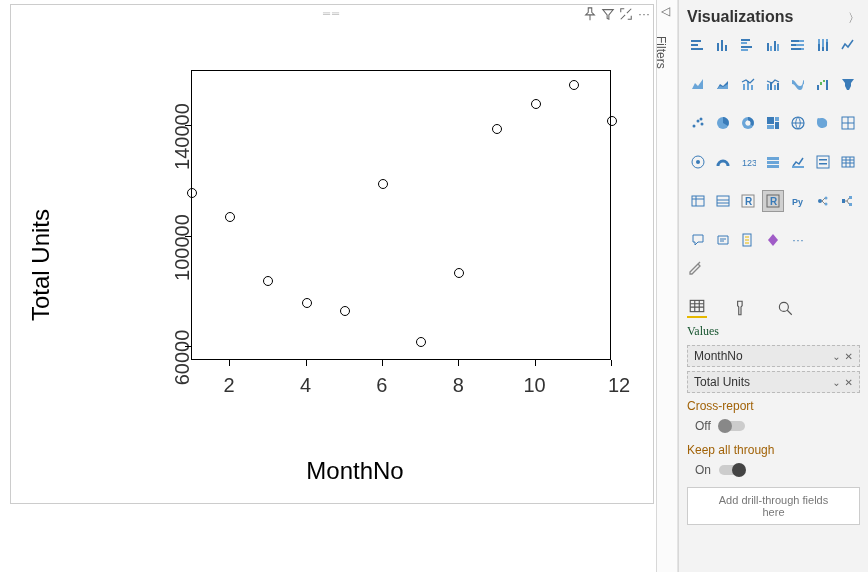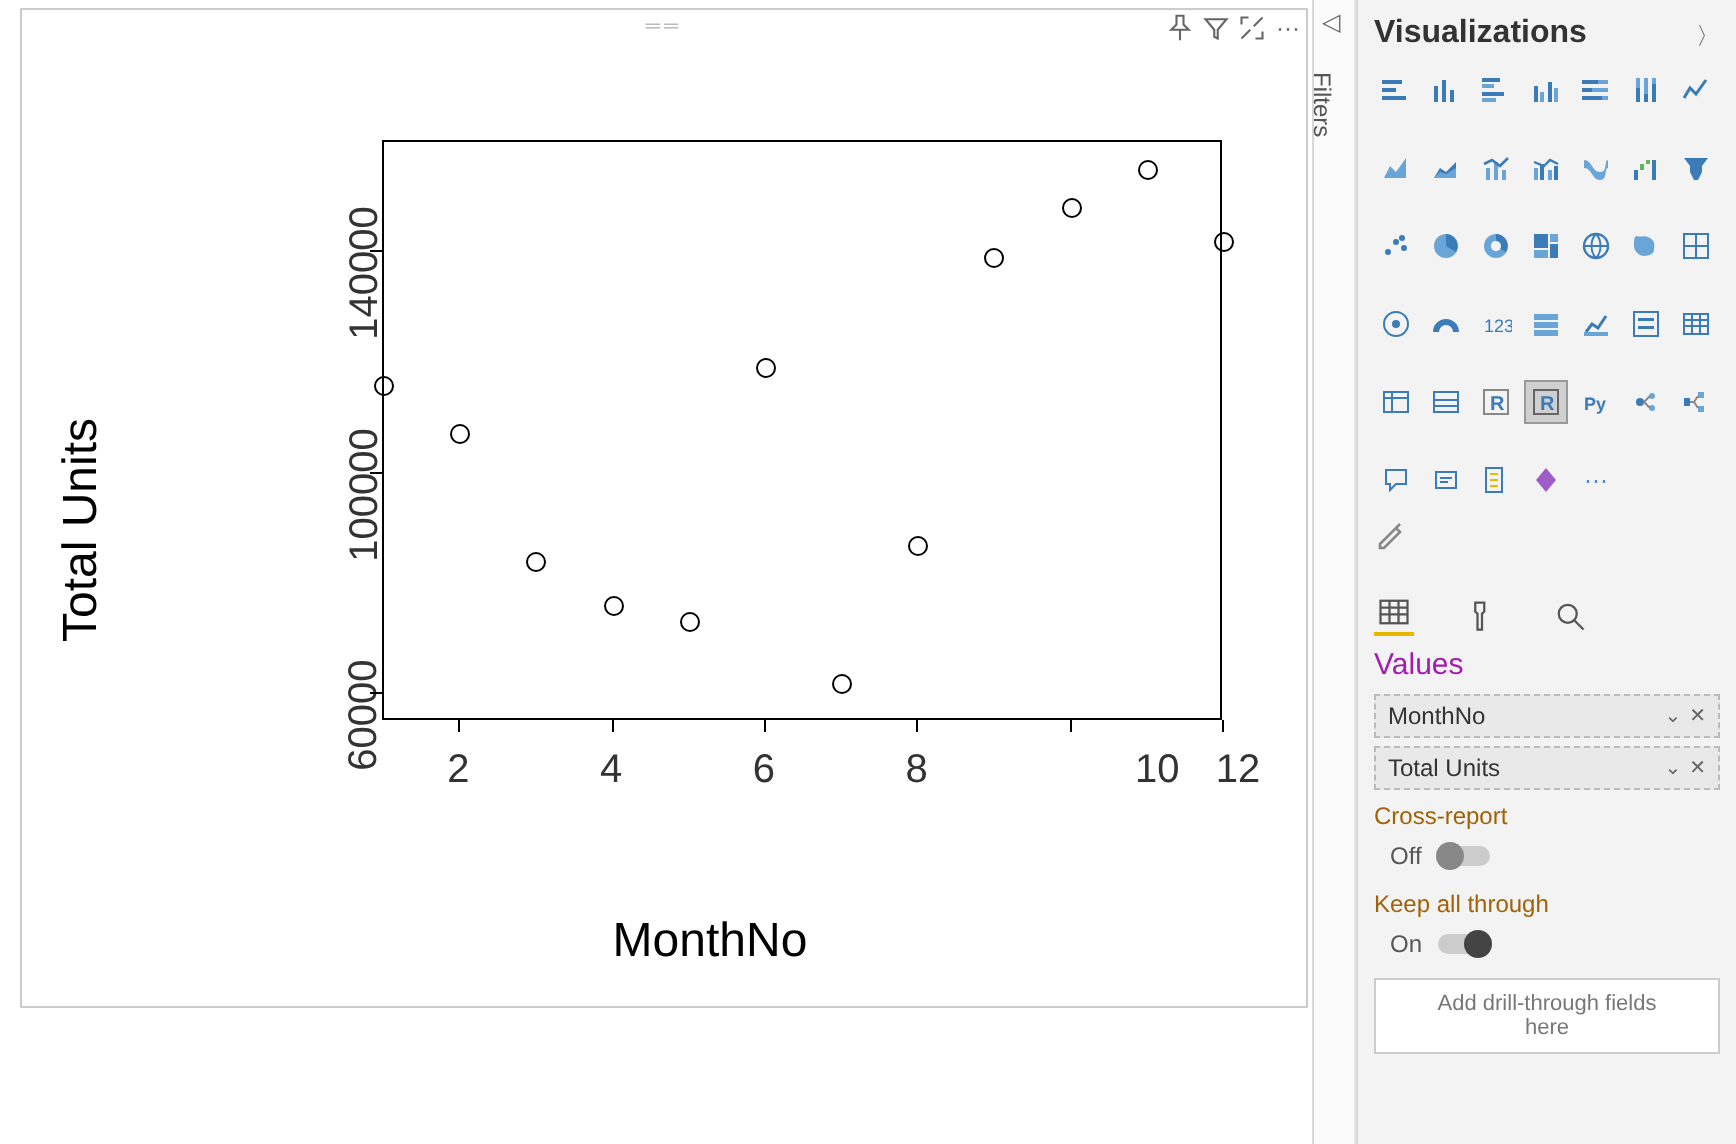--- a/index.html
+++ b/index.html
@@ -97,21 +97,21 @@
   .vicon {
     width:22px; height:22px; display:flex; align-items:center; justify-content:center;
     font-size:12px; color:#3a7bb8; background:#fff0; cursor:pointer;
     border:1px solid transparent;
   }
   .vicon.sel { background:#d0d0d0; border:1px solid #999;}
   .vicon svg { width:16px;height:16px; }
   .fmt-row { display:flex; gap:24px; align-items:center; margin:12px 0 6px; padding-top:8px;}
   .fmt-ic { width:20px;height:20px; display:flex;align-items:center;justify-content:center; cursor:pointer; color:#555;}
   .fmt-ic.sel { border-bottom:2px solid #e6b800; padding-bottom:2px;}
-  .section-label { font-size:15px; color:#a21caf; margin:4px 0 6px;}
+  .section-label { font-size:12px; color:#14532d; margin:4px 0 6px;font-family:Liberation Serif, serif;}
   .field-well {
     background:#e9e9e9; border:1px dashed #bbb; font-size:12px; color:#333;
     padding:3px 6px; display:flex; justify-content:space-between; align-items:center;
     margin-bottom:4px; cursor:pointer;
   }
   .field-well .caret { color:#666; font-size:10px; display:flex; gap:4px;}
   .drill-h { font-size:14px; color:#444; margin:14px 0 8px;}
   .toggle-row { display:flex; align-items:center; gap:8px; font-size:12px; color:#555; margin:6px 0 10px 8px;}
   .toggle {
     position:relative; width:26px; height:10px; background:#ccc; border-radius:6px;
@@ -175,21 +175,21 @@
         </div>
       <div class="xticks">
           <span class="xtick-lab" style="left: 38.1818px;">2</span>
           <span class="xtmark" style="left: 38.1818px;"></span>
           <span class="xtick-lab" style="left: 114.545px;">4</span>
           <span class="xtmark" style="left: 114.545px;"></span>
           <span class="xtick-lab" style="left: 190.909px;">6</span>
           <span class="xtmark" style="left: 190.909px;"></span>
           <span class="xtick-lab" style="left: 267.273px;">8</span>
           <span class="xtmark" style="left: 267.273px;"></span>
-          <span class="xtick-lab" style="left: 343.636px; margin-left: 44px;">10</span>
+          <span class="xtick-lab" style="left: 343.636px;">10</span>
           <span class="xtmark" style="left: 343.636px;"></span>
           <span class="xtick-lab" style="left: 428px; text-align: center;">12</span>
           <span class="xtmark" style="left: 420px;"></span>
         </div>
     <span class="ytmark" style="top: 311.19px;"></span>
         <span class="ytmark" style="top: 200.714px;"></span>
         <span class="ytmark" style="top: 90.2381px;"></span>
       </div>
   </div>
 </div>

